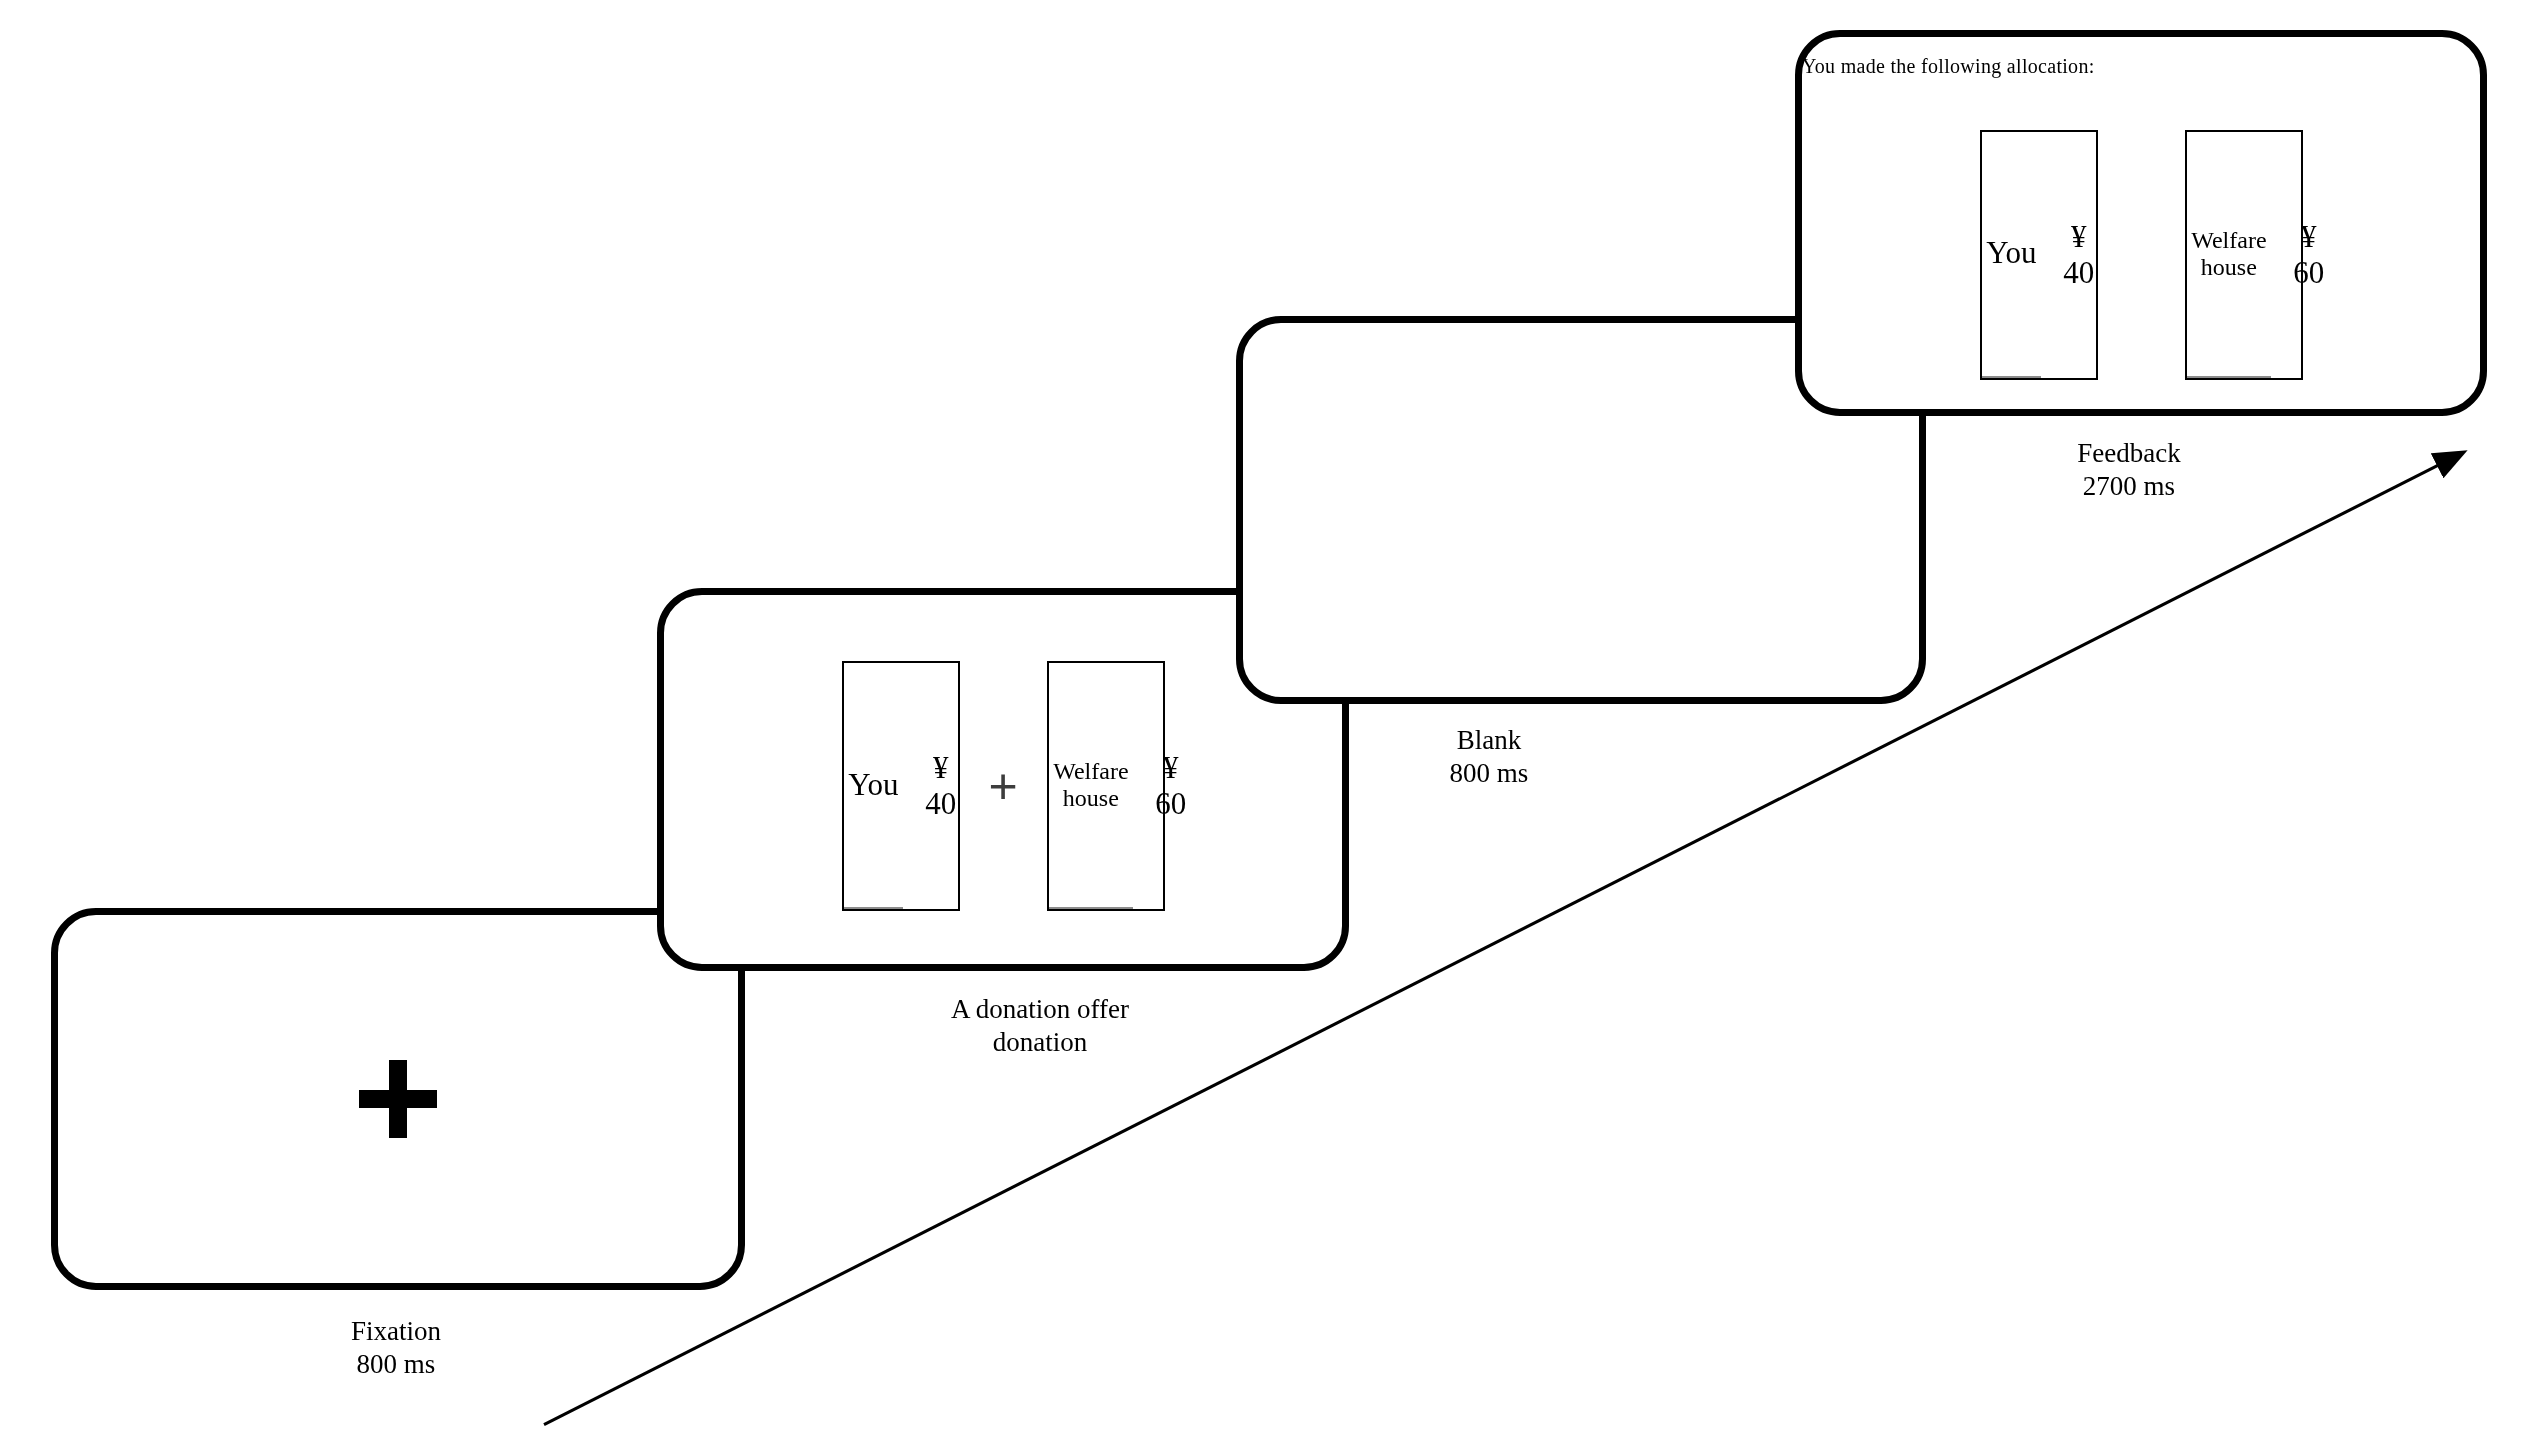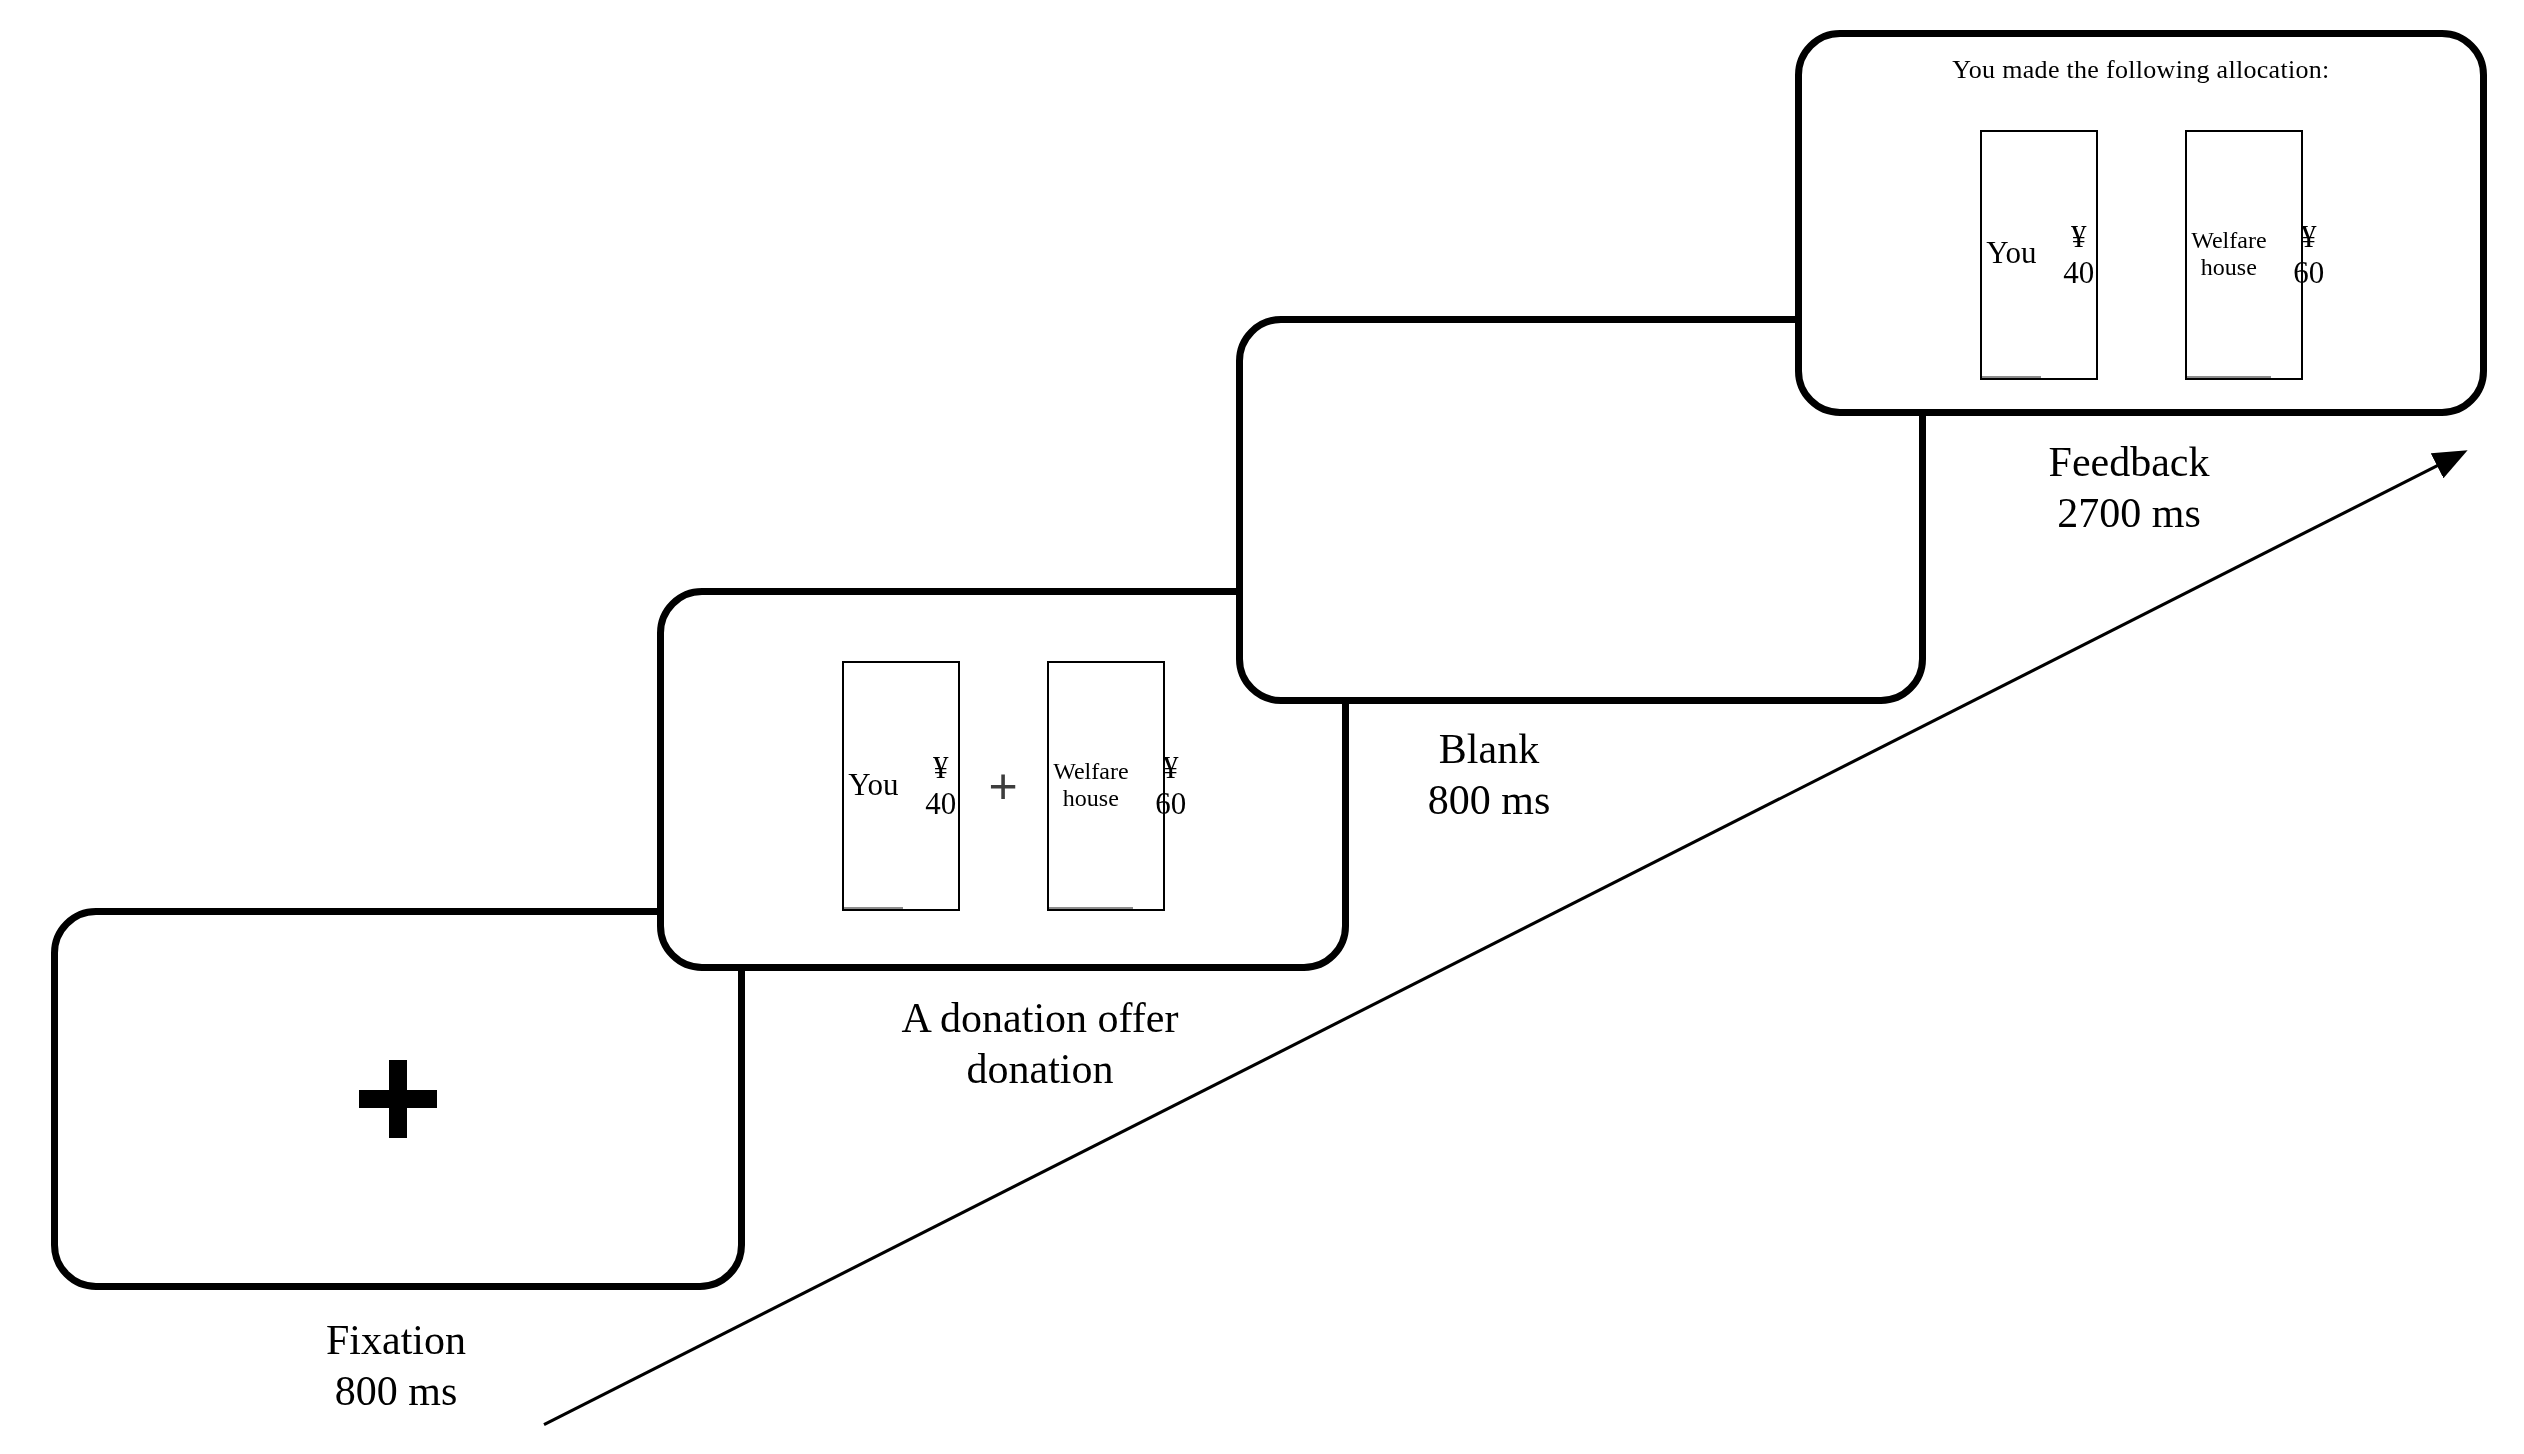--- a/index.html
+++ b/index.html
@@ -108,30 +108,29 @@
   #feedback-options .opt-box { width: 118px; height: 250px; }
   #feedback-options .opt-label  { font-size: 31px; }
   #feedback-options .opt-label.small { font-size: 24px; }
   #feedback-options .opt-amount { font-size: 31px; }
   #feedback-options .gap { width: 87px; }
 
   .feedback-prompt {
     position: absolute;
     left: 0; right: 0;
     top: 18.7px;
+    font-size: 20px;
+    letter-spacing: 0.3px;
+  }
+
+  
+  .caption {
+    position: absolute;
     text-align: center;
-    font-size: 26px;
-    letter-spacing: 0.3px;
-  }
-
-  
-  .caption {
-    position: absolute;
-    text-align: center;
-    font-size: 42px;
+    font-size: 27px;
     line-height: 1.22;
     z-index: 60;
     white-space: nowrap;
   }
   #caption-fixation { left: 233px;  top: 1315px; width: 326px; }
   #caption-offer    { left: 877px; top: 993px; width: 326px; }
   #caption-blank    { left: 1326px; top: 724px;  width: 326px; }
   #caption-feedback { left: 1966px; top: 437px;  width: 326px; }
 
   

